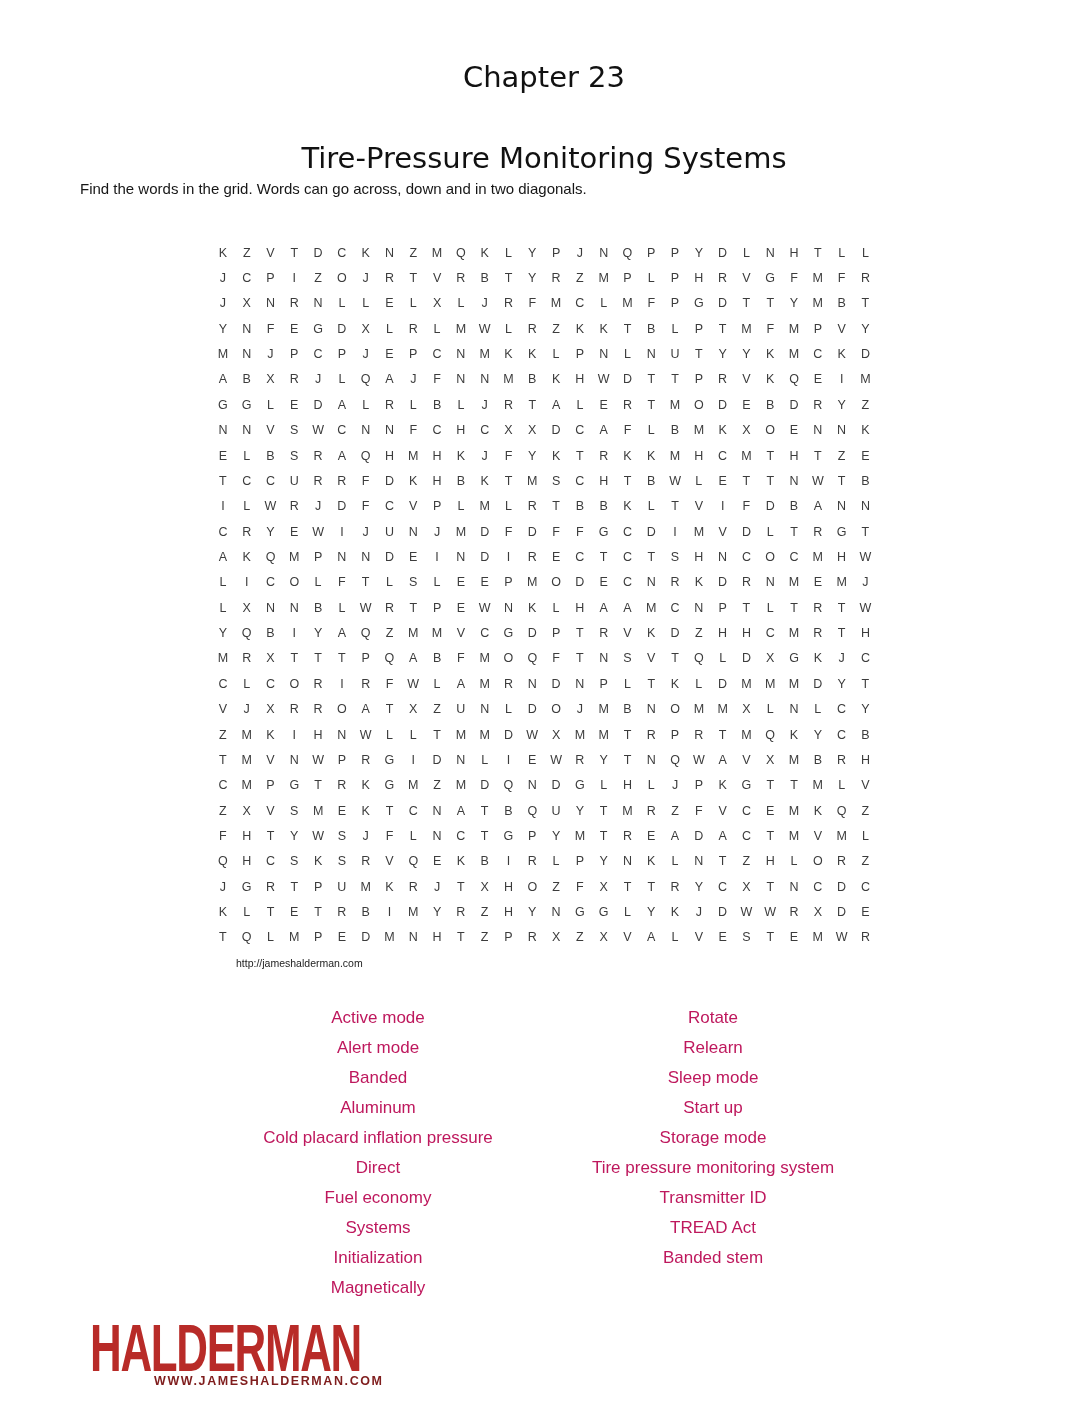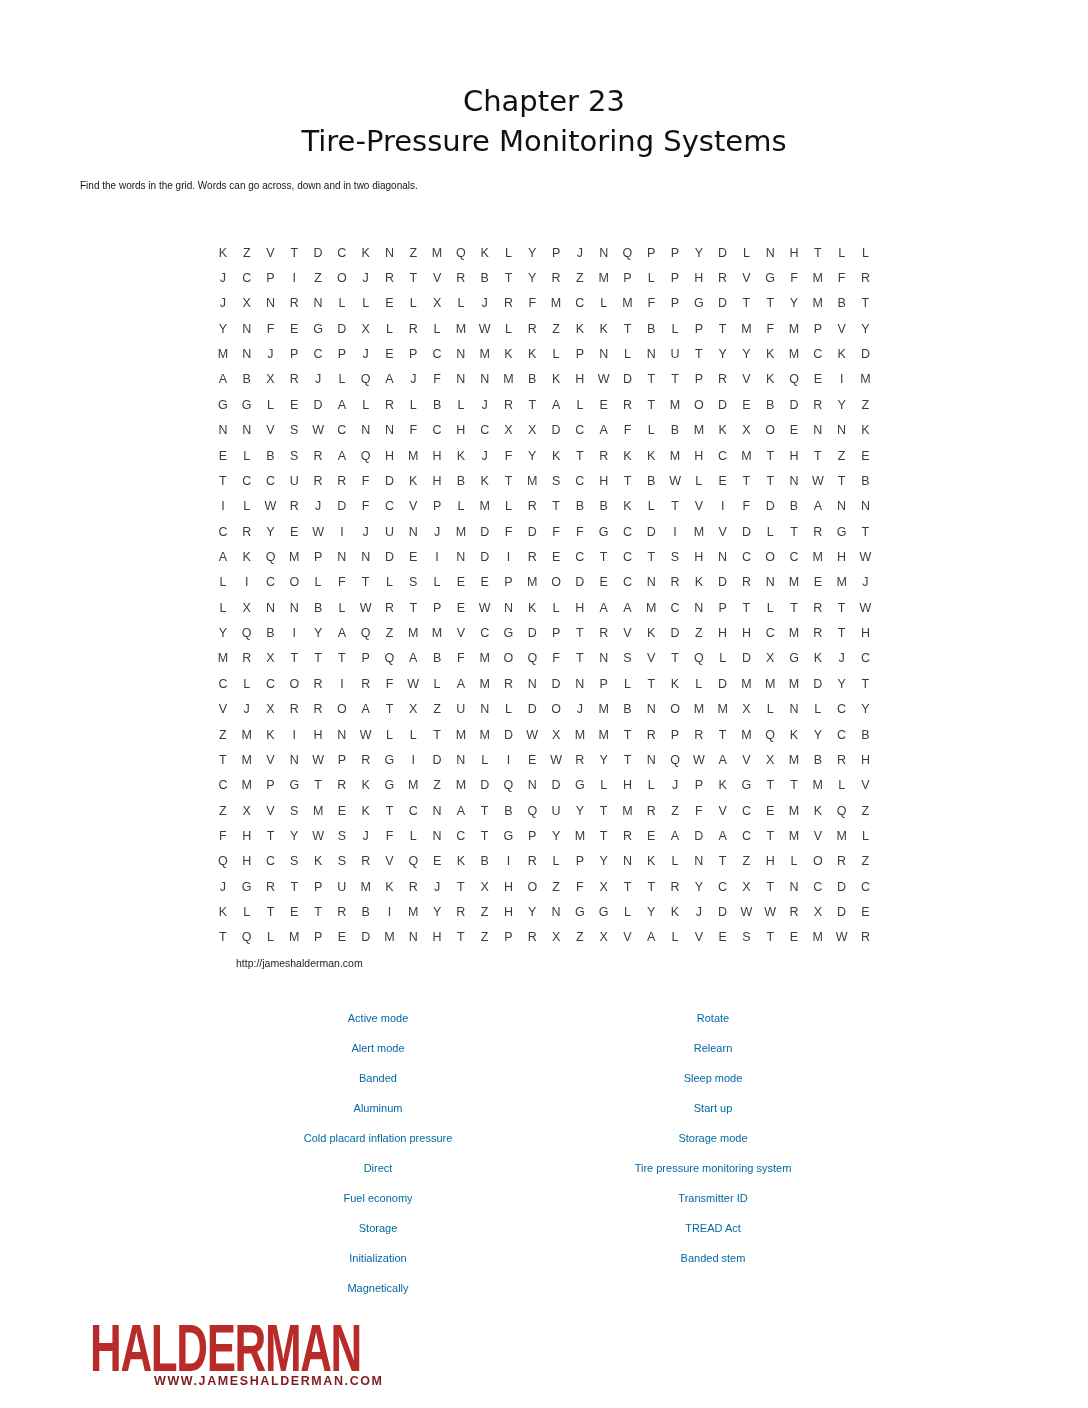--- a/index.html
+++ b/index.html
@@ -16,30 +16,30 @@
     position: absolute;
     top: 57px; left: 0;
     width: 1088px;
     text-align: center;
     font-family: "DejaVu Sans", sans-serif;
     color: #111;
   }
   .chapter {
     font-size: 29px;
     line-height: 40px;
-    margin-top: 24px;
   }
   .title {
     font-size: 29px;
     line-height: 40px;
+    margin-top: 41px;
   }
   .instructions {
     position: absolute;
     left: 80px; top: 180px;
-    font-size: 10px;
+    font-size: 15px;
     color: #161616;
   }
   .grid {
     position: absolute;
     left: 211px; top: 240px;
     display: grid;
     grid-template-columns: repeat(28, 23.8px);
     grid-auto-rows: 25.36px;
   }
   .grid .cell {
@@ -53,22 +53,22 @@
     position: absolute;
     left: 236px; top: 957px;
     font-size: 10.5px;
     color: #222;
   }
   .word-col {
     position: absolute;
     top: 1003px;
     width: 322px;
     text-align: center;
-    font-size: 11px;
-    color: #0369a1;
+    font-size: 17px;
+    color: #be185d;
   }
   .word-col .word {
     height: 30px;
     line-height: 30px;
     white-space: nowrap;
   }
   .word-col.left  { left: 217px; }
   .word-col.right { left: 552px; }
   .logo {
     position: absolute;
@@ -894,21 +894,21 @@
 <div class="source-url">http://jameshalderman.com</div>
 
 <div class="word-col left" id="word-col-left">
     <div class="word">Active mode</div>
     <div class="word">Alert mode</div>
     <div class="word">Banded</div>
     <div class="word">Aluminum</div>
     <div class="word">Cold placard inflation pressure</div>
     <div class="word">Direct</div>
     <div class="word">Fuel economy</div>
-    <div class="word">Storage</div>
+    <div class="word">Systems</div>
     <div class="word">Initialization</div>
     <div class="word">Magnetically</div>
   </div>
 <div class="word-col right" id="word-col-right">
     <div class="word">Rotate</div>
     <div class="word">Relearn</div>
     <div class="word">Sleep mode</div>
     <div class="word">Start up</div>
     <div class="word">Storage mode</div>
     <div class="word">Tire pressure monitoring system</div>

